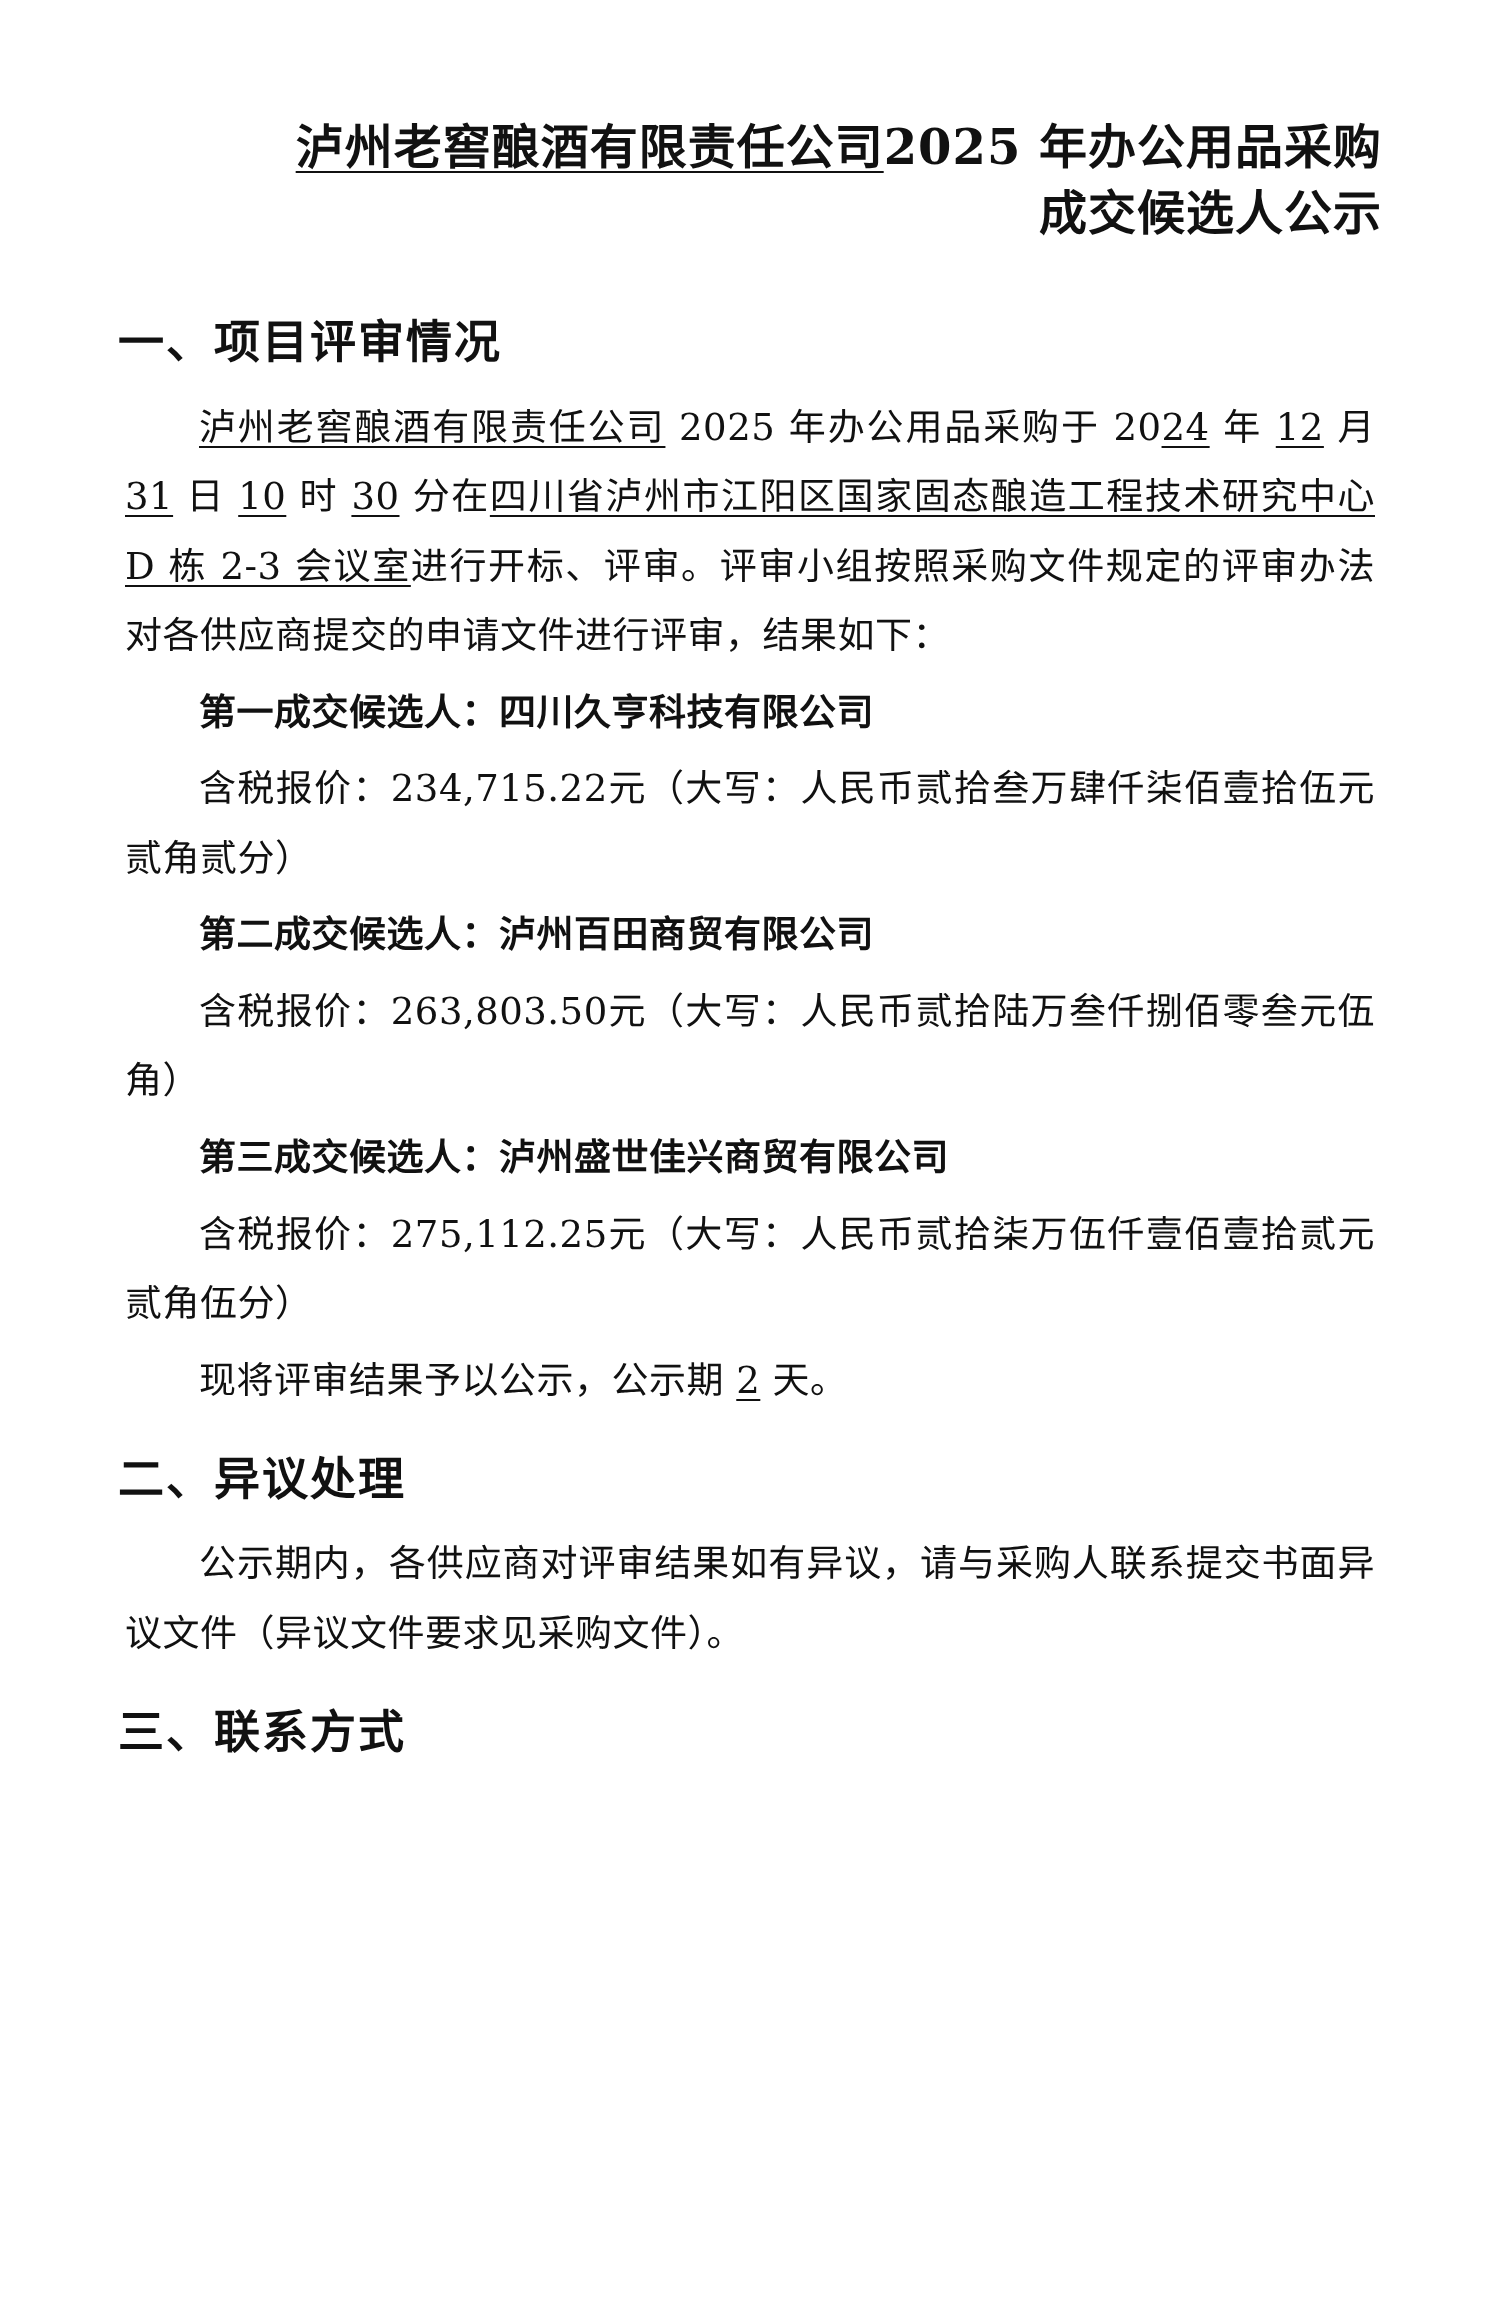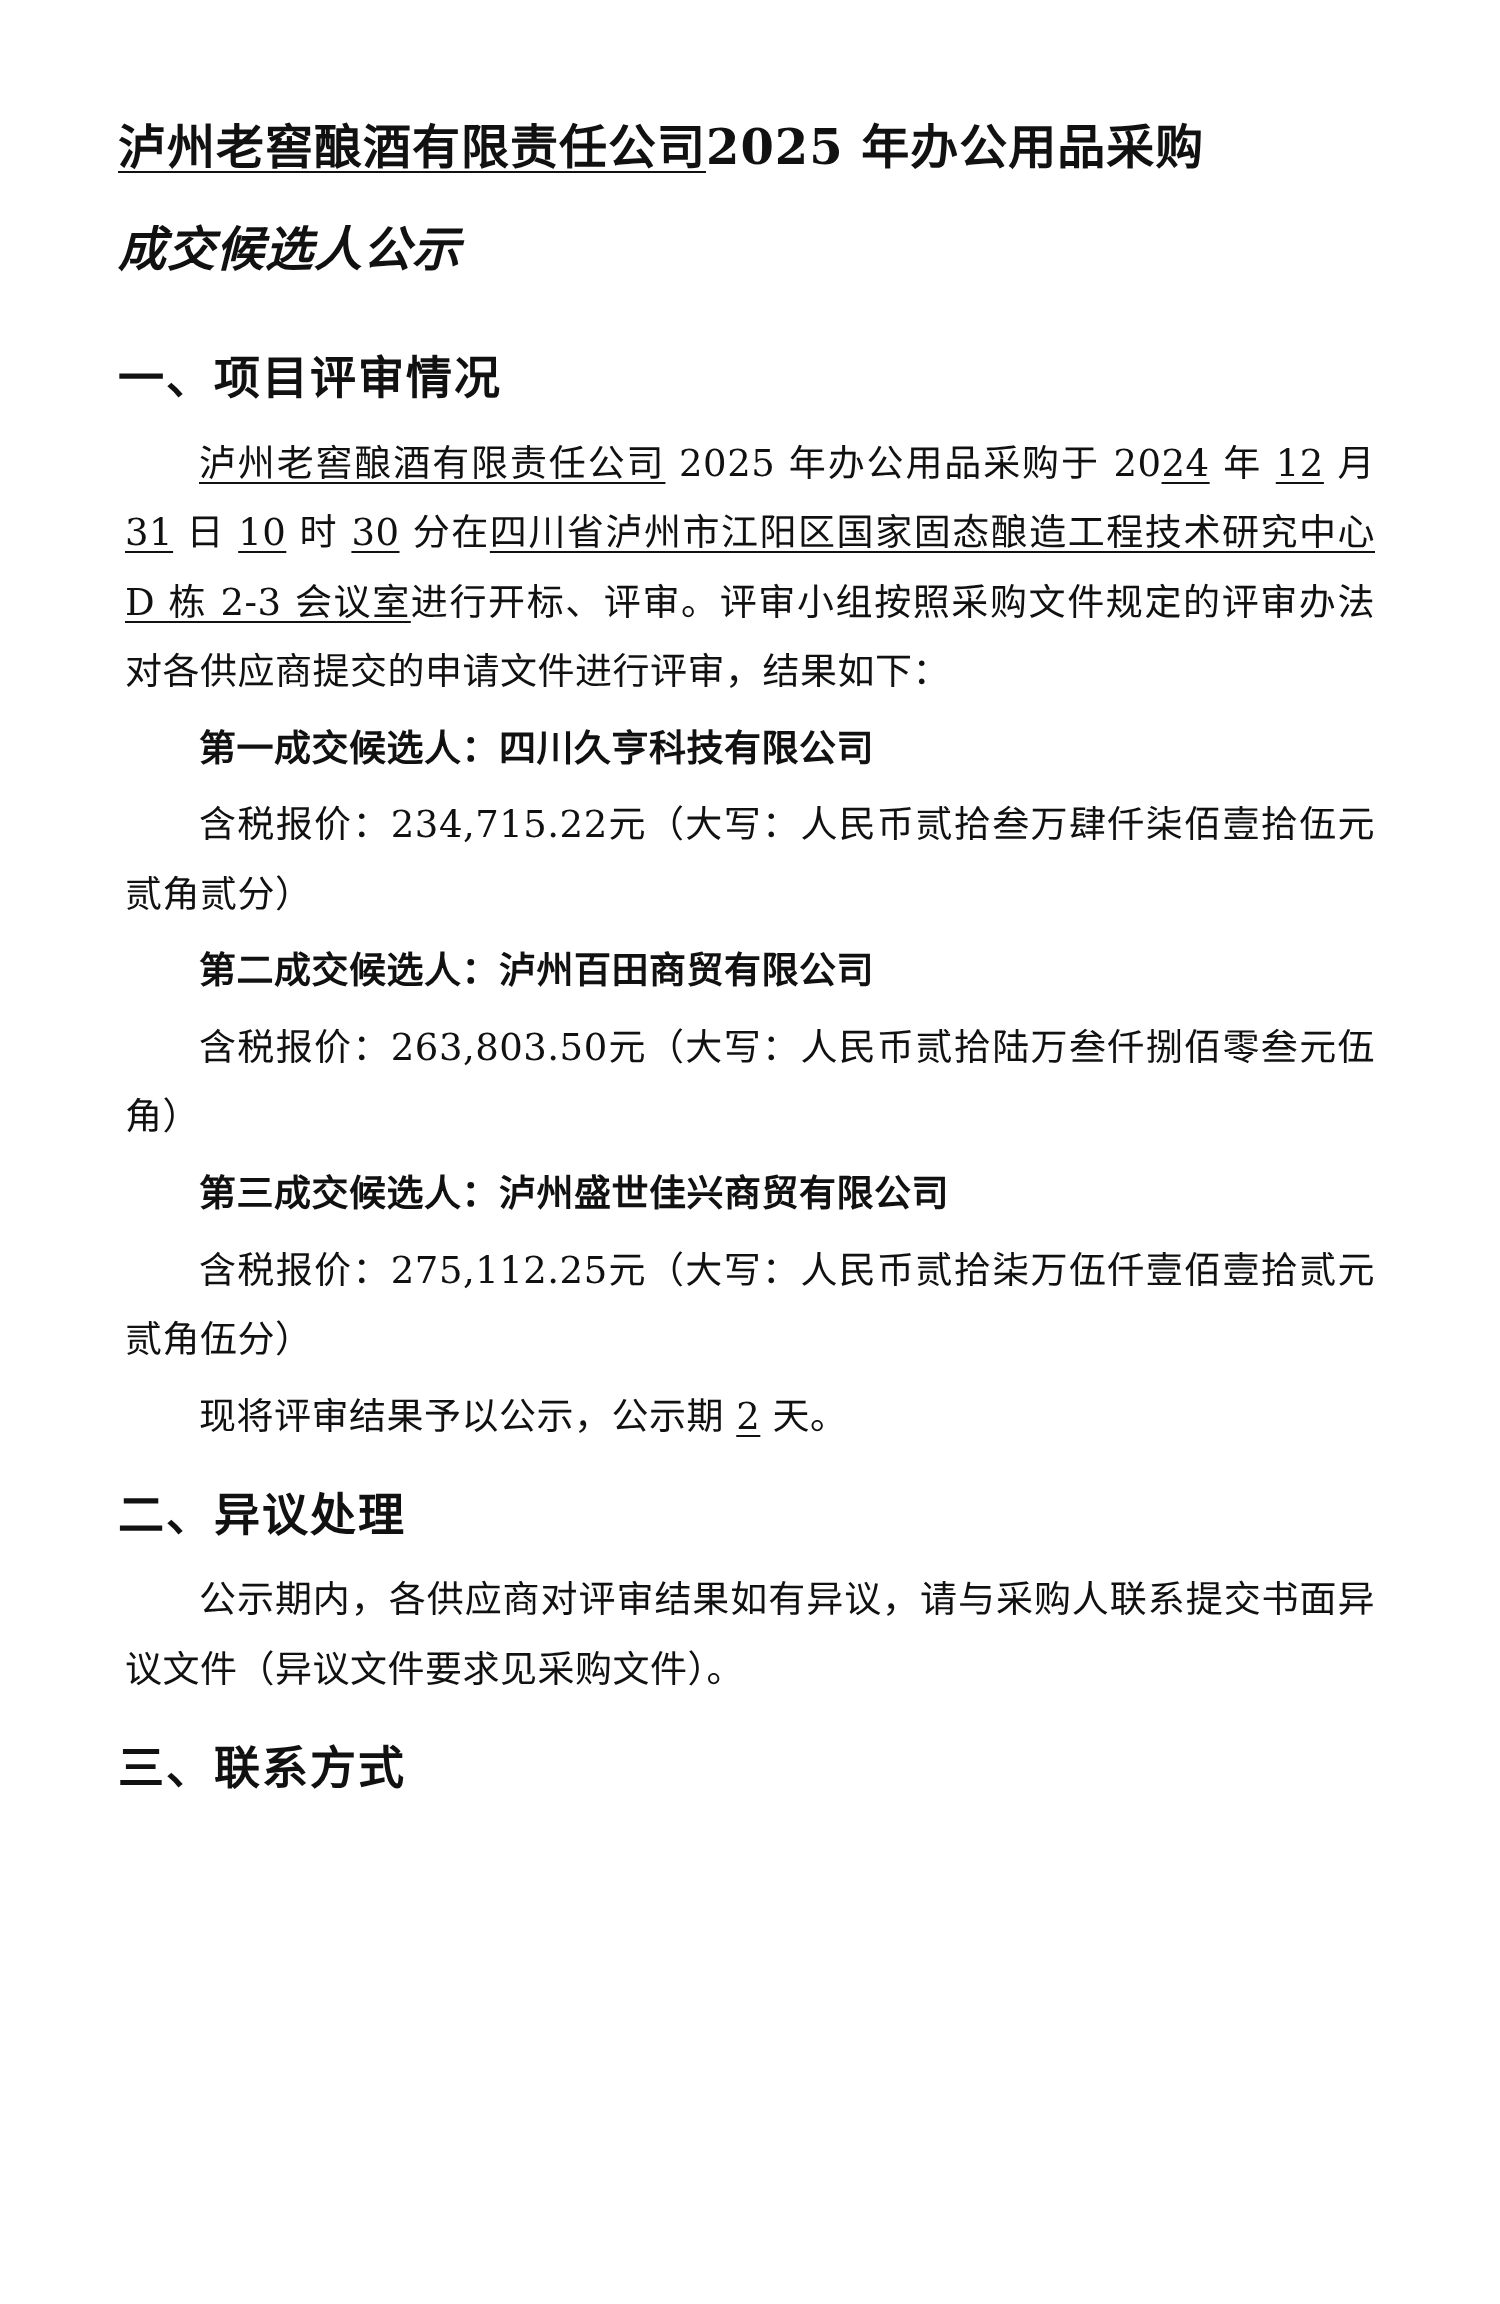--- a/index.html
+++ b/index.html
@@ -15,34 +15,34 @@
     overflow: hidden;
   }
   .page {
     width: 1500px;
     height: 2304px;
     box-sizing: border-box;
     padding: 96px 118px 0 118px;
     position: relative;
   }
   .title-line {
-    text-align: left;
+    text-align: right;
     font-size: 48px;
     font-weight: bold;
     letter-spacing: 1px;
     line-height: 1.38;
     white-space: nowrap;
   }
   .title-line .u {
     text-decoration: underline;
     text-underline-offset: 7px;
     text-decoration-thickness: 2px;
   }
   .title-1 { margin-top: 18px; }
-  .title-2 { margin-top: 36px; margin-bottom: 54px; font-style: italic; }
+  .title-2 { margin-bottom: 54px; }
 
   .heading {
     font-size: 46px;
     font-weight: bold;
     line-height: 1.85;
     margin: 22px 0 6px 0;
     letter-spacing: 2px;
   }
   .para {
     font-size: 37px;

